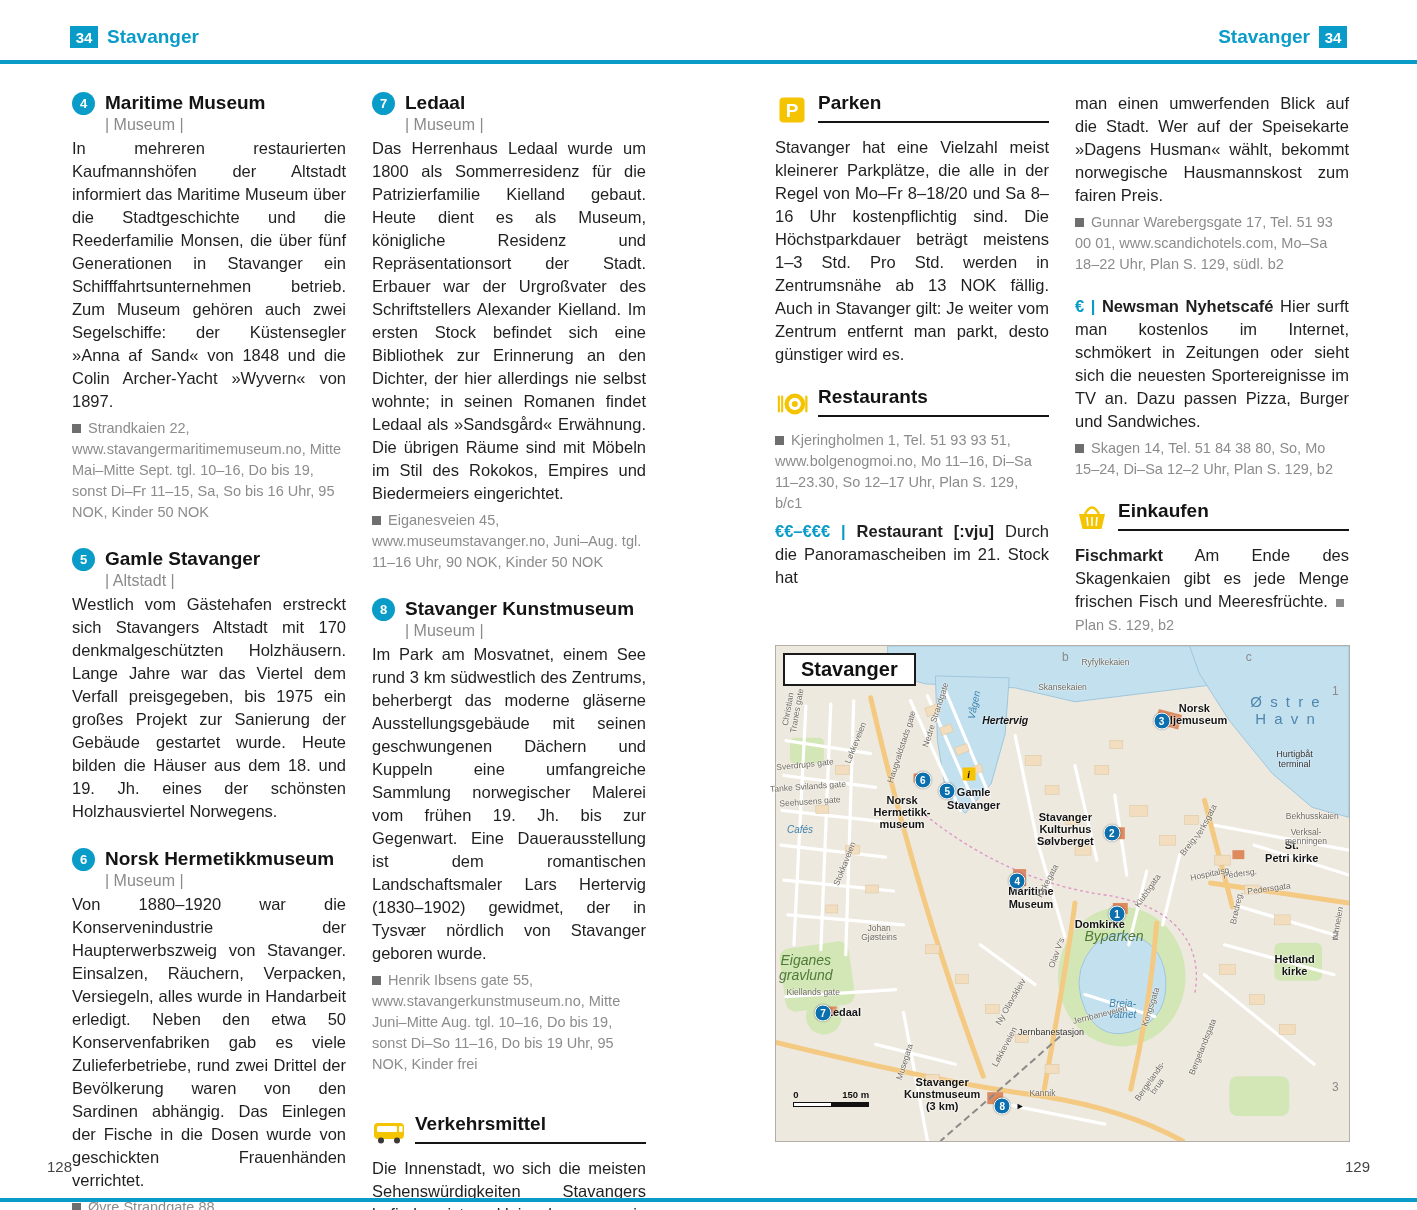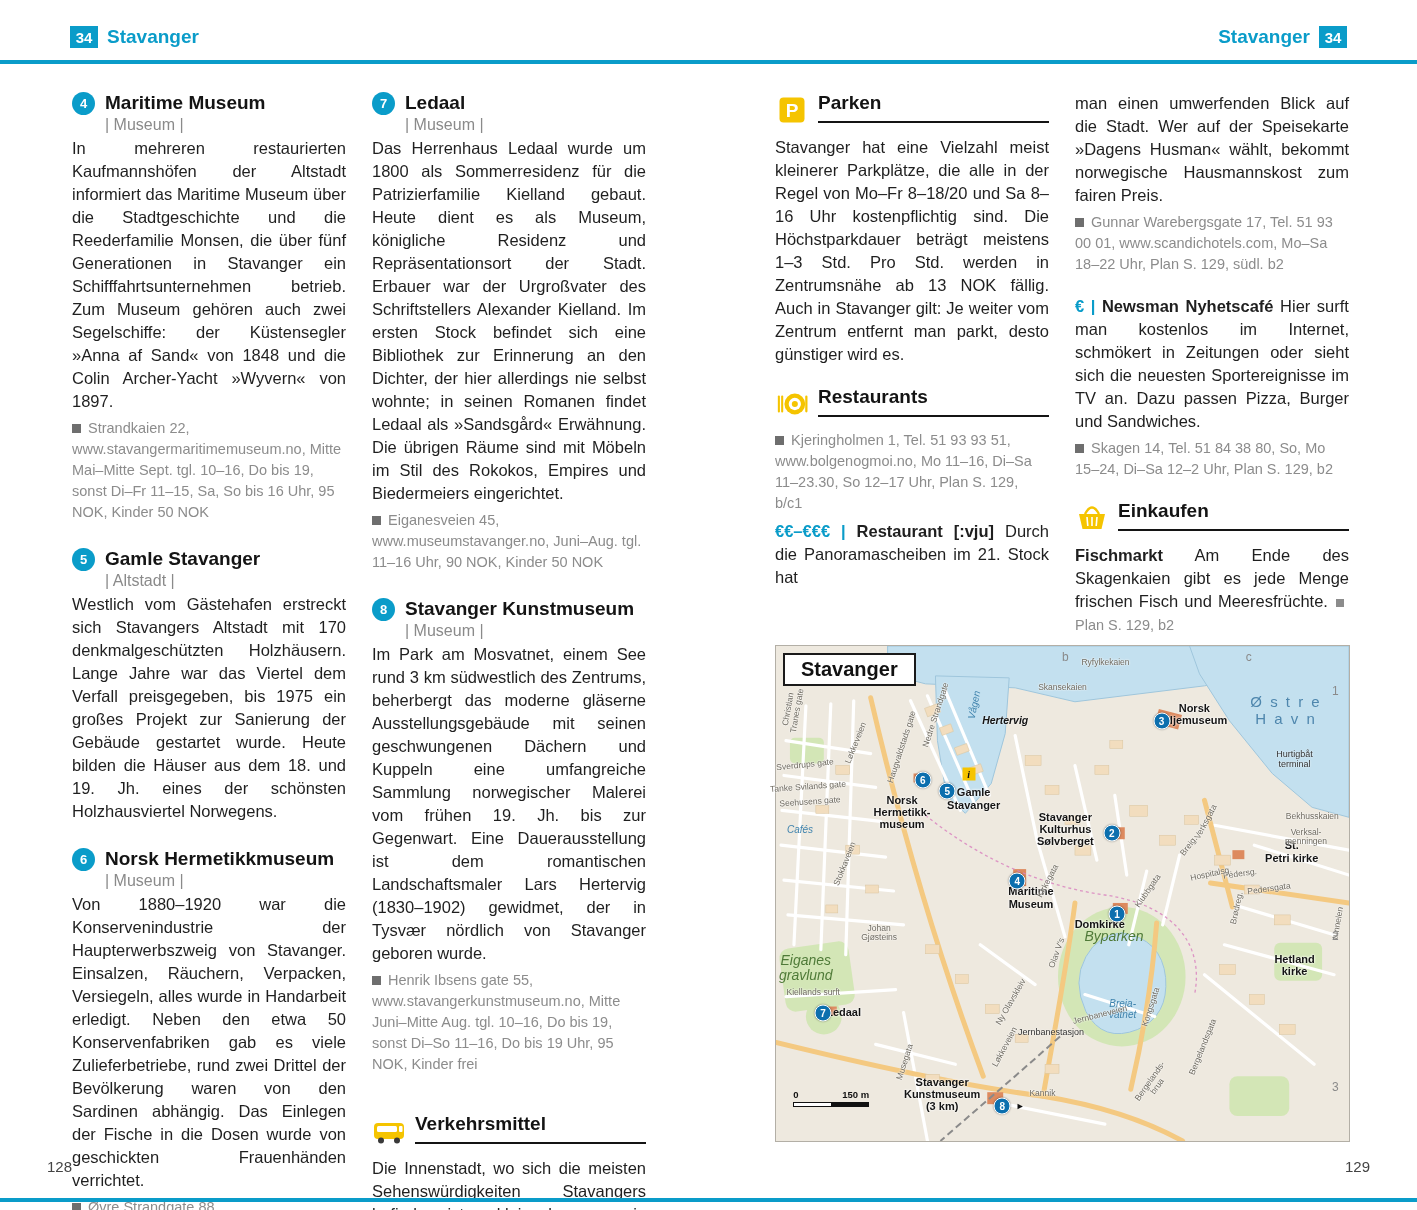--- a/index.html
+++ b/index.html
@@ -361,21 +361,21 @@
         <div class="map-label street" style="left: 47.5%; top: 47.5%; transform: translate(-50%, -50%) rotate(-62deg);">Kirkegata</div>
         <div class="map-label street" style="left: 65%; top: 49.5%; transform: translate(-50%, -50%) rotate(-55deg);">Klubbgata</div>
         <div class="map-label street" style="left: 49%; top: 62%; transform: translate(-50%, -50%) rotate(-70deg);">Olav V's</div>
         <div class="map-label street" style="left: 41%; top: 72%; transform: translate(-50%, -50%) rotate(-60deg);">Ny Olavskleiv</div>
         <div class="map-label street" style="left: 65.5%; top: 73%; transform: translate(-50%, -50%) rotate(-72deg);">Kongsgata</div>
         <div class="map-label street" style="left: 56.5%; top: 74.5%; transform: translate(-50%, -50%) rotate(-14deg);">Jernbaneveien</div>
         <div class="map-label street" style="left: 74.5%; top: 81%; transform: translate(-50%, -50%) rotate(-68deg);">Bergelandsgata</div>
         <div class="map-label street" style="left: 66%; top: 88.5%; transform: translate(-50%, -50%) rotate(-55deg);">Bergelands-<br>brua</div>
         <div class="map-label street" style="left: 46.5%; top: 90.5%; transform: translate(-50%, -50%);">Kannik</div>
         <div class="map-label street" style="left: 22.5%; top: 84%; transform: translate(-50%, -50%) rotate(-72deg);">Musegata</div>
-        <div class="map-label street" style="left: 6.5%; top: 70%; transform: translate(-50%, -50%);">Kiellands surft</div>
+        <div class="map-label street" style="left: 6.5%; top: 70%; transform: translate(-50%, -50%);">Kiellands gate</div>
         <div class="map-label street" style="left: 12%; top: 44%; transform: translate(-50%, -50%) rotate(-68deg);">Stokkaveien</div>
         <div class="map-label street" style="left: 75%; top: 35.5%; transform: translate(-50%, -50%) rotate(-62deg);">Verksgata</div>
         <div class="map-label street" style="left: 86%; top: 49%; transform: translate(-50%, -50%) rotate(-8deg);">Pedersgata</div>
         <div class="map-label street" style="left: 81%; top: 46%; transform: translate(-50%, -50%) rotate(-8deg);">Pedersg.</div>
         <div class="map-label street" style="left: 76%; top: 46%; transform: translate(-50%, -50%) rotate(-12deg);">Hospitalsg.</div>
         <div class="map-label street" style="left: 72%; top: 40.5%; transform: translate(-50%, -50%) rotate(-52deg);">Breig.</div>
         <div class="map-label street" style="left: 80.5%; top: 53%; transform: translate(-50%, -50%) rotate(-78deg);">Brødreg.</div>
         <div class="map-label street" style="left: 92.5%; top: 38.5%; transform: translate(-50%, -50%);">Verksal-<br>menningen</div>
         <div class="map-label street" style="left: 91.5%; top: 34.5%; transform: translate(-50%, -50%); margin-left: 12px;">Bekhusskaien</div>
         <div class="map-label street" style="left: 57.5%; top: 3.5%; transform: translate(-50%, -50%);">Ryfylkekaien</div>

